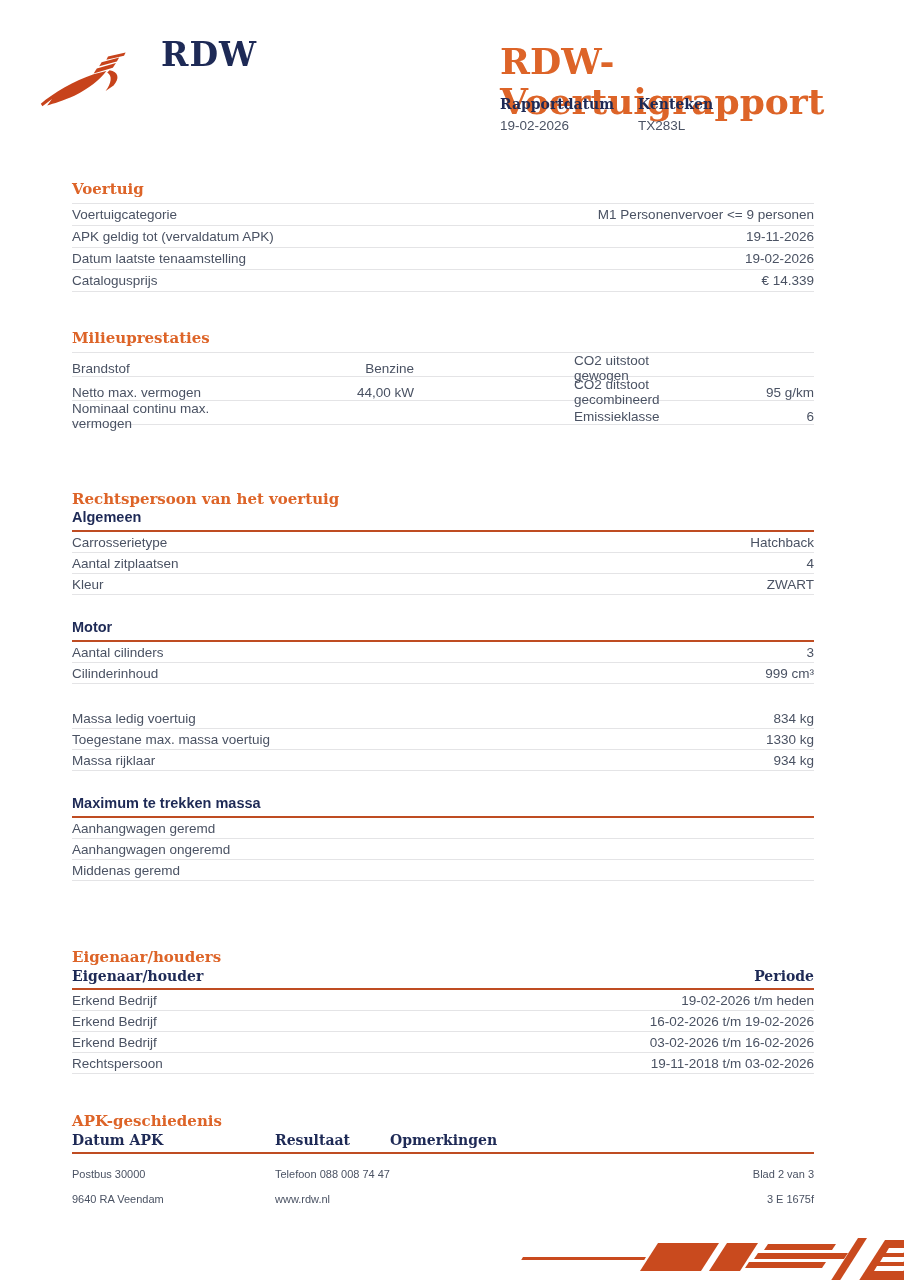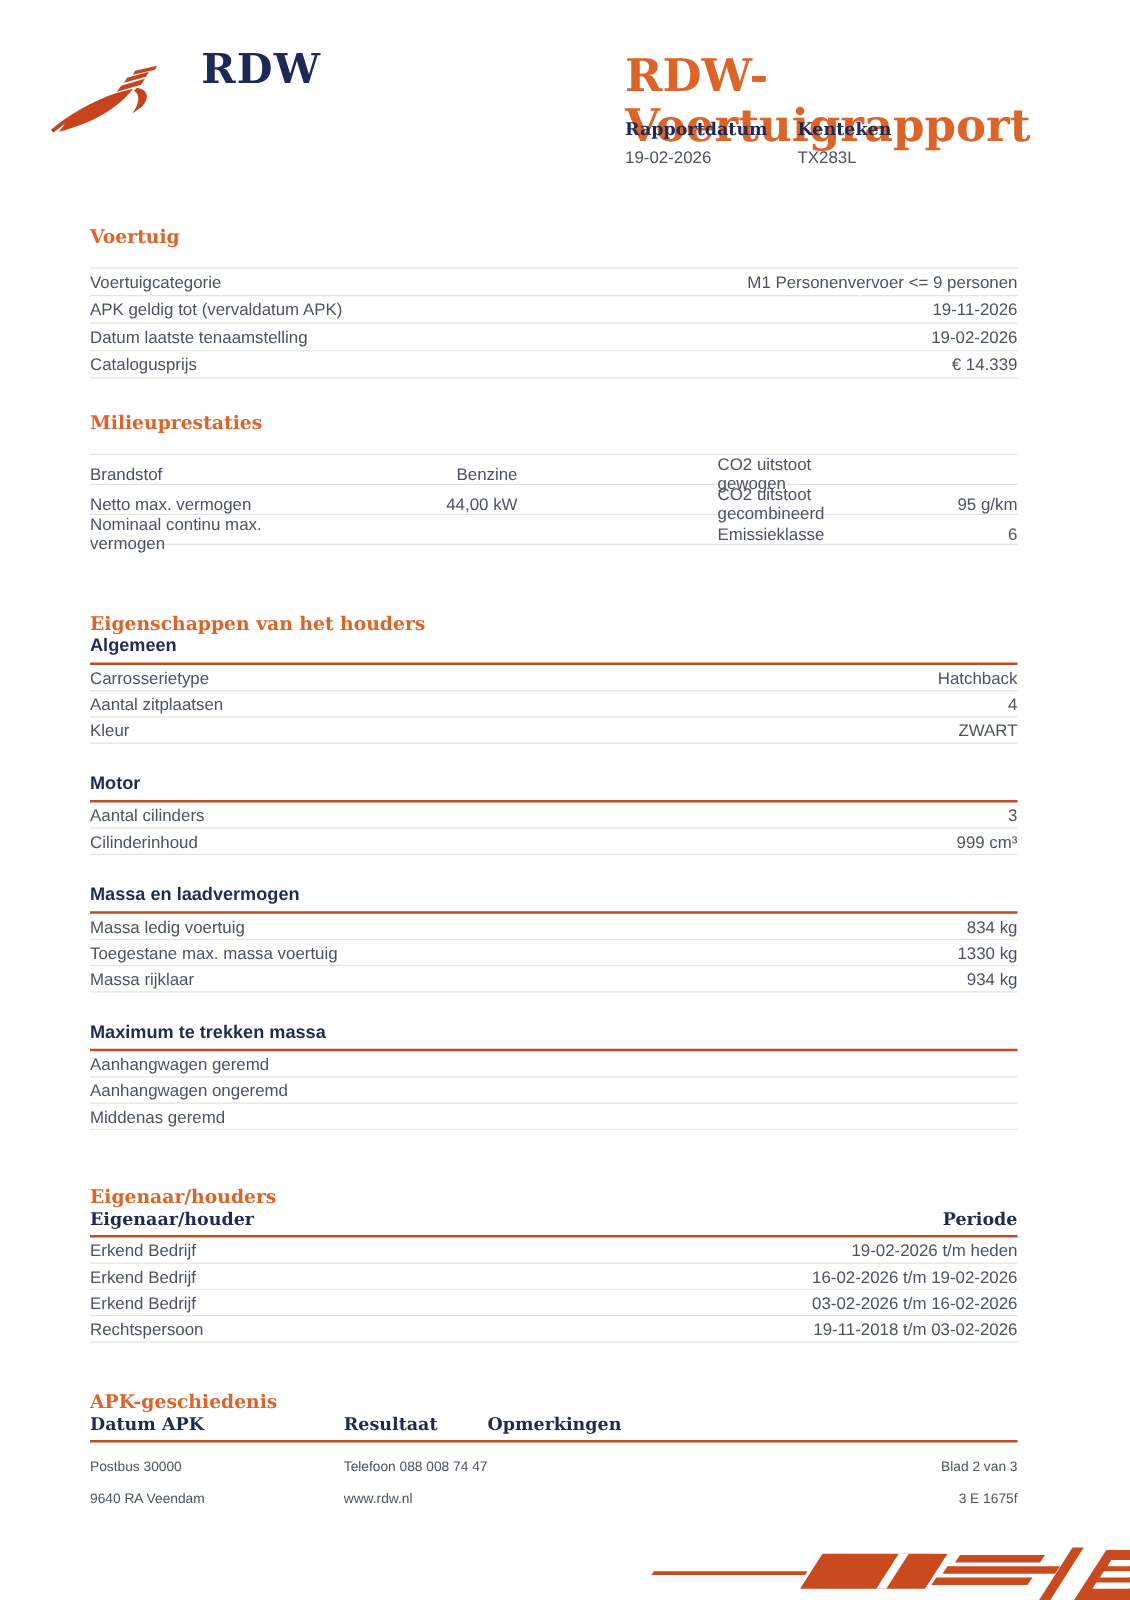--- a/index.html
+++ b/index.html
@@ -21,21 +21,21 @@
   
   .logo{left:36px;top:50px;width:104px;height:66px;color:var(--logo-red);}
   .brand{left:161px;top:38px;font-size:33px;line-height:1;color:var(--navy);letter-spacing:1px;}
   .doc-title{left:500px;top:42px;font-size:36px;line-height:1.1;color:var(--orange);}
   .meta{left:500px;top:96px;display:grid;grid-template-columns:138px auto;grid-row-gap:6px;font-size:13.5px;}
   .meta .lab{font-size:14px;color:var(--navy);}
   .meta .val{color:var(--text);}
 
   
   .section{left:72px;width:742px;}
-  .sec-title{font-size:15px;color:var(--orange);padding-bottom:16px;}
+  .sec-title{font-size:15px;color:var(--orange);padding-bottom:5px;}
   .sec-title.lined{border-bottom:1px solid var(--line-gray);}
   .sub-title{font-size:14.5px;font-weight:700;color:var(--navy);padding-bottom:5px;border-bottom:2px solid var(--rule-orange);}
   .rows{width:100%;}
   .row{
     display:flex;justify-content:space-between;align-items:center;
     height:22px;border-bottom:1px solid var(--line-gray);
     font-size:13.5px;color:var(--text);box-sizing:border-box;
   }
   .row .c1{text-align:right;margin-left:16px;}
   .rows.h21 .row{height:21px;}
@@ -124,21 +124,21 @@
         <div class="row m4">
           <span class="c0">Nominaal continu max. vermogen</span>
           <span class="c1"></span>
           <span class="c2">Emissieklasse</span>
           <span class="c3">6</span>
         </div>
       </div>
   </div>
 
   <div class="abs section" style="top:490px">
-    <div class="sec-title slab" style="padding-bottom:1px">Eigenschappen van het houders</div>
+    <div class="sec-title slab" style="padding-bottom:1px">Rechtspersoon van het voertuig</div>
 
     <div class="subsection">
       <div class="sub-title">Algemeen</div>
       <div class="rows h21">
           <div class="row">
             <span class="c0">Carrosserietype</span>
             <span class="c1">Hatchback</span>
           </div>
           <div class="row">
             <span class="c0">Aantal zitplaatsen</span>
@@ -159,21 +159,20 @@
             <span class="c1">3</span>
           </div>
           <div class="row">
             <span class="c0">Cilinderinhoud</span>
             <span class="c1">999 cm³</span>
           </div>
         </div>
     </div>
 
     <div class="subsection">
-      <div class="sub-title">Massa en laadvermogen</div>
       <div class="rows h21">
           <div class="row">
             <span class="c0">Massa ledig voertuig</span>
             <span class="c1">834 kg</span>
           </div>
           <div class="row">
             <span class="c0">Toegestane max. massa voertuig</span>
             <span class="c1">1330 kg</span>
           </div>
           <div class="row">

